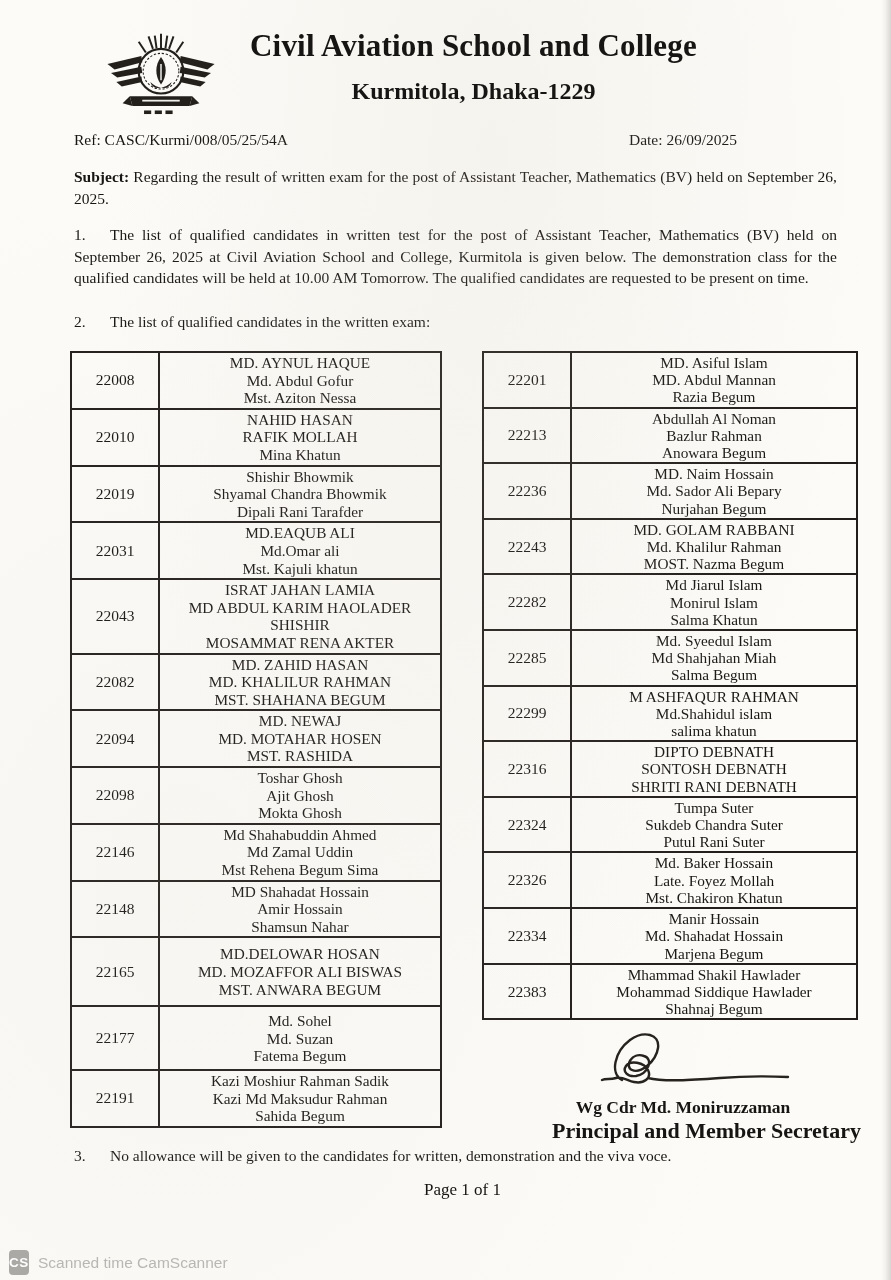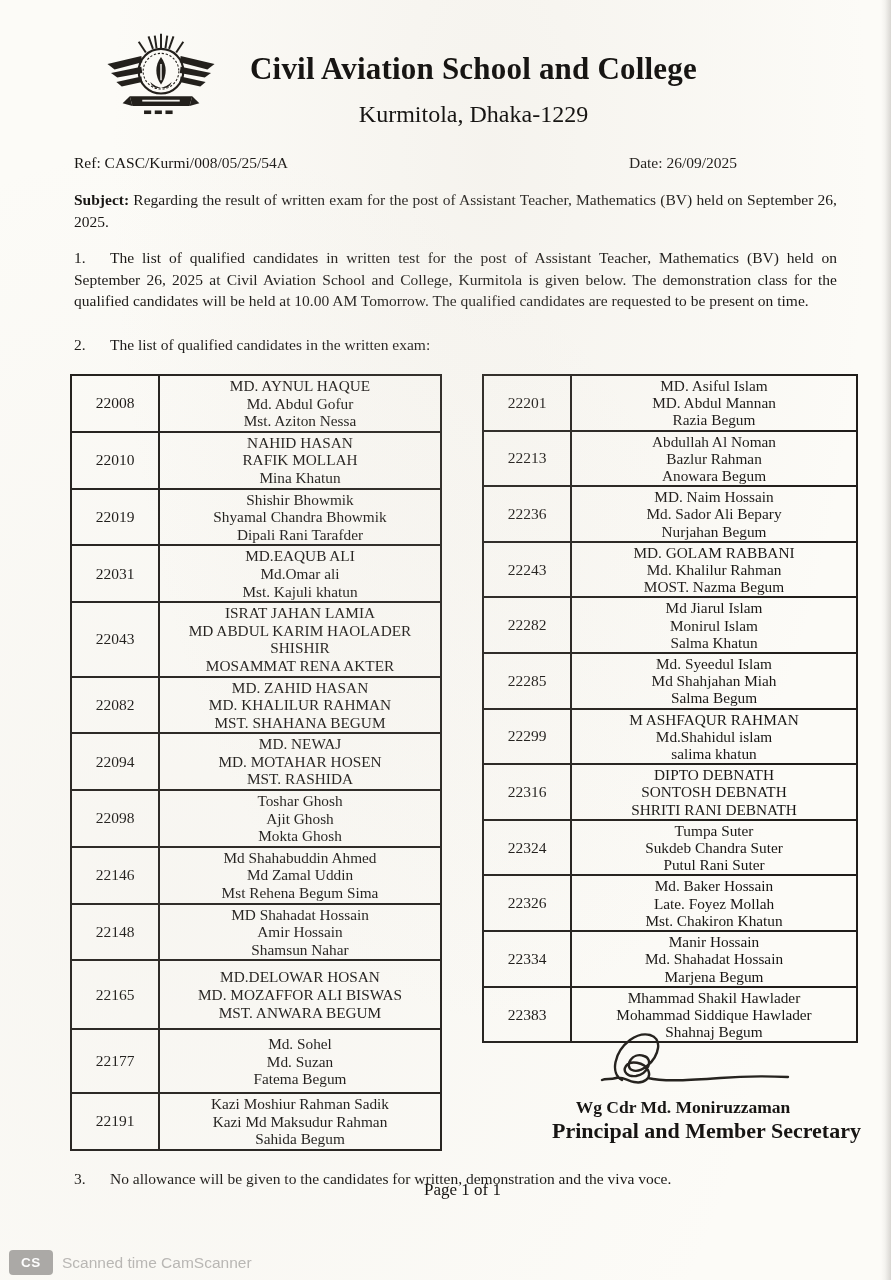--- a/index.html
+++ b/index.html
@@ -14,25 +14,25 @@
     background:linear-gradient(to left, rgba(90,85,80,0.22), rgba(90,85,80,0.05) 60%, transparent);
     pointer-events:none;
   }
   .scan-tint {
     position:absolute; inset:0; pointer-events:none;
     background:radial-gradient(ellipse at 55% 12%, rgba(205,195,182,0.14), transparent 55%),
                radial-gradient(ellipse at 20% 70%, rgba(205,198,188,0.10), transparent 60%);
   }
 
   
-  .header { position:relative; padding-top:47px; }
+  .header { position:relative; padding-top:24px; }
   .logo { position:absolute; left:103px; top:26px; width:116px; height:94px; }
   .titles { text-align:center; padding-left:56px; }
   .school-name { font-size:31px; font-weight:bold; margin:4px 0 4px; letter-spacing:0.2px; }
-  .school-loc  { font-size:24px; font-weight:normal; margin:14px; }
+  .school-loc  { font-size:24px; font-weight:bold; margin:14px; }
 
   
   .refline { display:flex; justify-content:space-between; margin:26px 154px 0 74px; font-size:15.5px; }
 
   
   .subject { margin:17px 54px 0 74px; font-size:15.5px; line-height:21.5px; text-align:justify; }
   .para { margin:15px 54px 0 74px; font-size:15.5px; line-height:21.5px; text-align:justify; }
   .pnum { display:inline-block; width:36px; }
   .para2 { margin-top:22px; }
   .para3 { margin-top:17px; }
@@ -57,21 +57,21 @@
 
   .page-footer { position:absolute; left:0; top:1180px; width:100%; text-align:center; font-size:17px; padding-right:8px; }
   .page-footer span { display:inline-block; transform:translateX(17px); }
 
   
   .cs-footer {
     position:absolute; left:9px; bottom:5px; display:flex; align-items:center; gap:9px;
     font-family:"Liberation Sans", sans-serif; color:#b9b7b4; font-size:15.5px;
   }
   .cs-badge {
-    width:44px; height:25px; border-radius:4px; background:#aba9a6; color:#fdfdfd;
+    width:20px; height:25px; border-radius:4px; background:#aba9a6; color:#fdfdfd;
     display:flex; align-items:center; justify-content:center;
     font-weight:bold; font-size:13.5px; letter-spacing:0.5px;
   }
 </style>
 </head>
 <body>
 
 <div class="scan-tint"></div>
 
 <div class="header">

